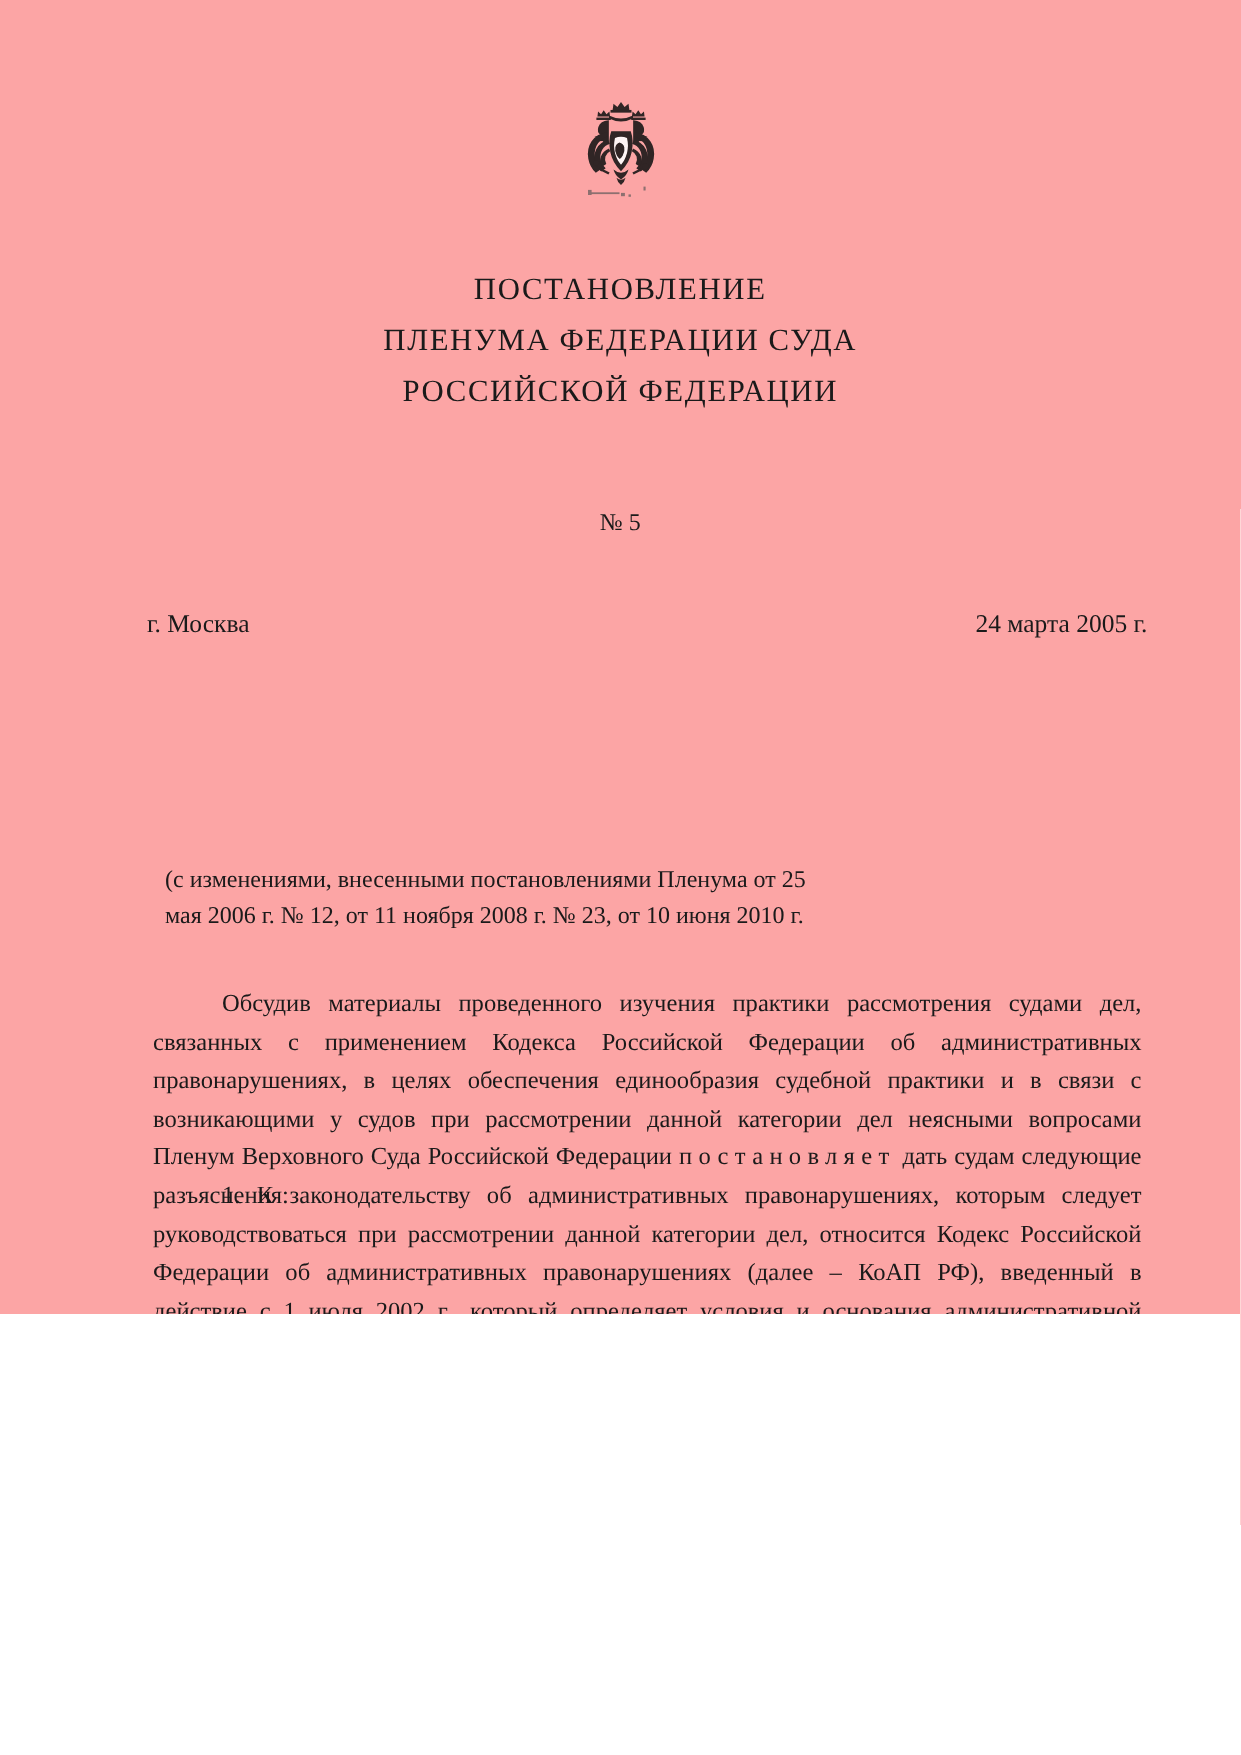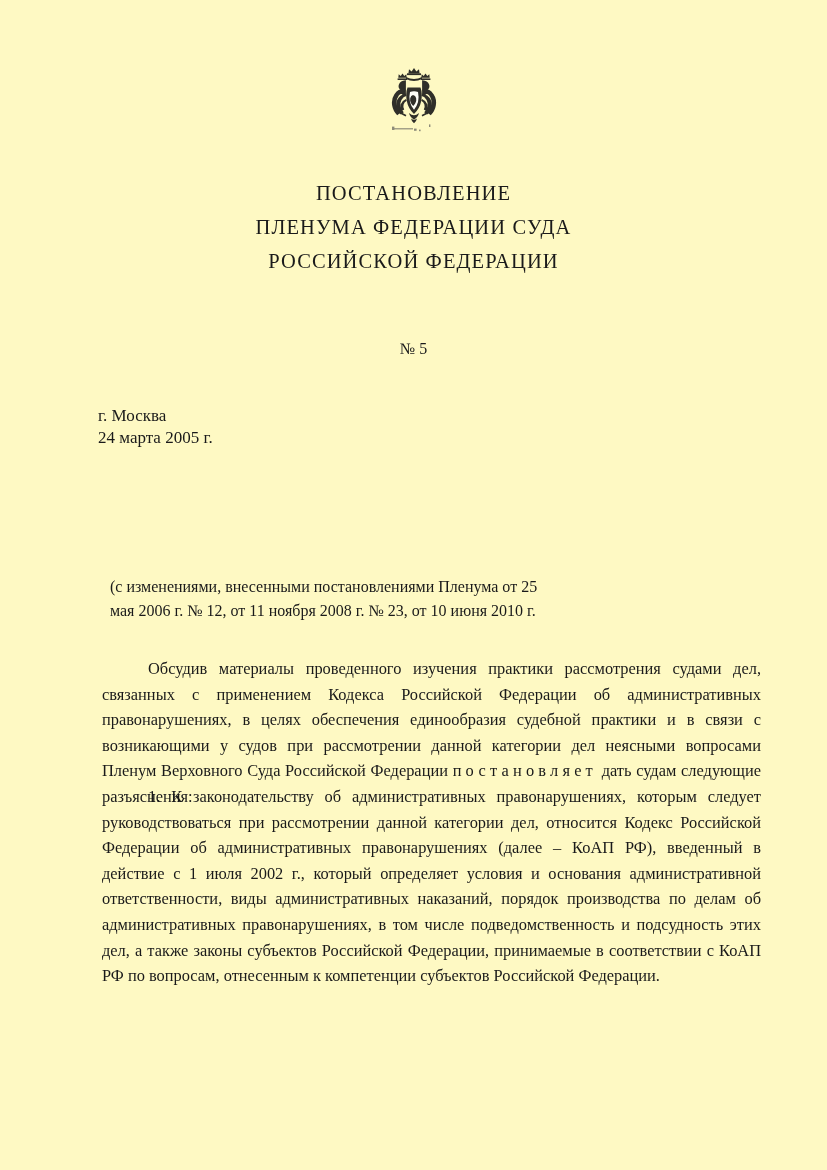--- a/index.html
+++ b/index.html
@@ -8,23 +8,23 @@
     padding: 0;
     background: #ffffff;
   }
   body {
     font-family: "Liberation Serif", "DejaVu Serif", serif;
     color: #1a1a1a;
   }
   .page {
     position: relative;
     width: 827px;
-    height: 1170px;
+    height: 876px;
     margin: 0 auto;
-    background: #fef9c3;
+    background: #fca5a5;
     overflow: hidden;
     box-sizing: border-box;
   }
 
   
   .emblem-wrap {
     position: absolute;
     top: 66px;
     left: 0;
     right: 0;
@@ -70,21 +70,20 @@
   .place-date {
     position: absolute;
     top: 405px;
     left: 98px;
     width: 667px;
     display: flex;
     justify-content: space-between;
     align-items: baseline;
     font-size: 17px;
     line-height: 22px;
-    flex-direction: column;
   }
 
   
   .subject-title {
     position: absolute;
     top: 477px;
     left: 150px;
     width: 565px;
     font-weight: bold;
     font-size: 16.5px;

